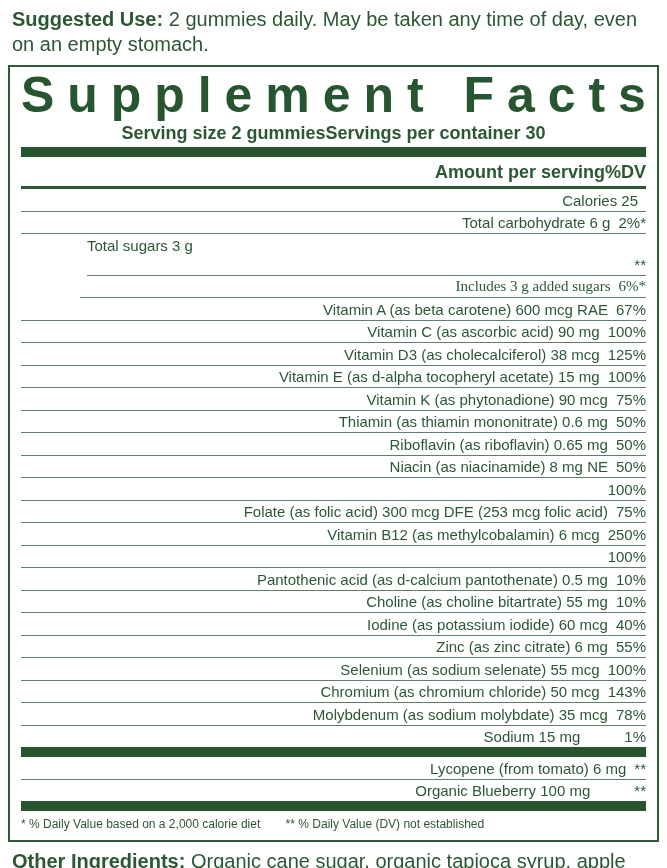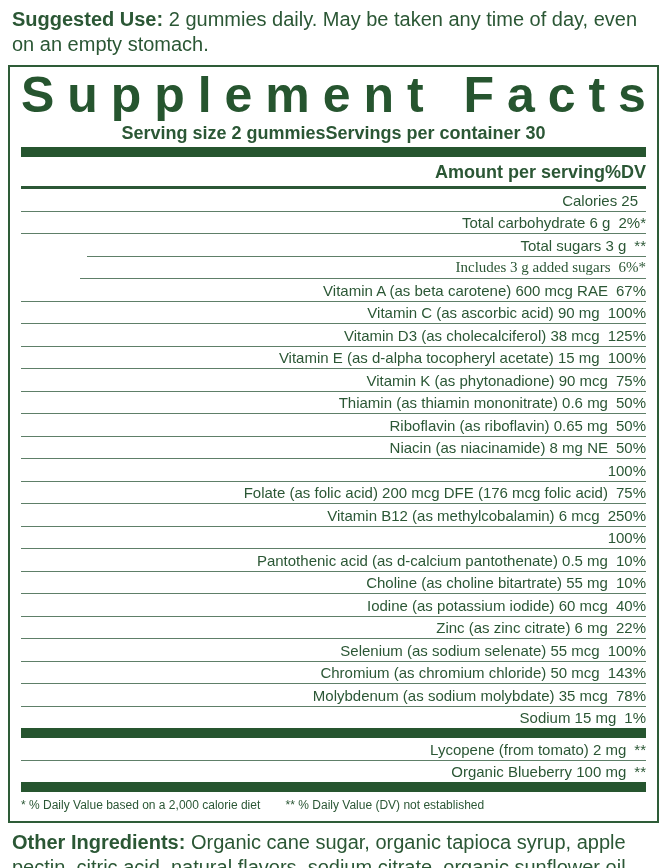--- a/index.html
+++ b/index.html
@@ -58,22 +58,22 @@
     border-bottom: 3.5px solid #2b5735;
   }
   .rows .row {
     display: flex;
     justify-content: flex-end;
     font-size: 15px;
     line-height: 19px;
     padding: 1.5px 0 1px 0;
     border-bottom: 1.5px solid #5e7f68;
   }
-  .rows .row:last-child { border-bottom: none; }
-  .row.indent-1 { margin-left: 66px; }
+  .rows .row:last-child { border-bottom: none; gap: 36px; }
+  .row.indent-1 { margin-left: 66px; flex-direction: column; }
   .row.indent-2 { margin-left: 59px; font-family: Liberation Serif, serif; }
   .row-dv { text-align: right; white-space: nowrap; padding-left: 8px; }
   .footnote {
     font-size: 12px;
     line-height: 19px;
     padding: 4px 0 1px 0;
     white-space: nowrap;
   }
   .footnote .fn2 { margin-left: 22px; }
   .other-ingredients {
@@ -181,21 +181,21 @@
   <div class="row indent-0">
     <span class="row-name">Niacin (as niacinamide) 8 mg NE</span>
     <span class="row-dv">50%</span>
   </div>
 
   <div class="row indent-0">
     <span class="row-dv">100%</span>
   </div>
 
   <div class="row indent-0">
-    <span class="row-name">Folate (as folic acid) 200 mcg DFE (176 mcg folic acid)</span>
+    <span class="row-name">Folate (as folic acid) 300 mcg DFE (253 mcg folic acid)</span>
     <span class="row-dv">75%</span>
   </div>
 
   <div class="row indent-0">
     <span class="row-name">Vitamin B12 (as methylcobalamin) 6 mcg</span>
     <span class="row-dv">250%</span>
   </div>
 
   <div class="row indent-0">
     <span class="row-dv">100%</span>
@@ -211,21 +211,21 @@
     <span class="row-dv">10%</span>
   </div>
 
   <div class="row indent-0">
     <span class="row-name">Iodine (as potassium iodide) 60 mcg</span>
     <span class="row-dv">40%</span>
   </div>
 
   <div class="row indent-0">
     <span class="row-name">Zinc (as zinc citrate) 6 mg</span>
-    <span class="row-dv">22%</span>
+    <span class="row-dv">55%</span>
   </div>
 
   <div class="row indent-0">
     <span class="row-name">Selenium (as sodium selenate) 55 mcg</span>
     <span class="row-dv">100%</span>
   </div>
 
   <div class="row indent-0">
     <span class="row-name">Chromium (as chromium chloride) 50 mcg</span>
     <span class="row-dv">143%</span>
@@ -239,21 +239,21 @@
   <div class="row indent-0">
     <span class="row-name">Sodium 15 mg</span>
     <span class="row-dv">1%</span>
   </div>
 </div>
 
   <div class="thick-bar"></div>
 
   <div class="rows" id="rows-extra">
   <div class="row indent-0">
-    <span class="row-name">Lycopene (from tomato) 2 mg</span>
+    <span class="row-name">Lycopene (from tomato) 6 mg</span>
     <span class="row-dv">**</span>
   </div>
 
   <div class="row indent-0">
     <span class="row-name">Organic Blueberry 100 mg</span>
     <span class="row-dv">**</span>
   </div>
 </div>
 
   <div class="thick-bar"></div>

